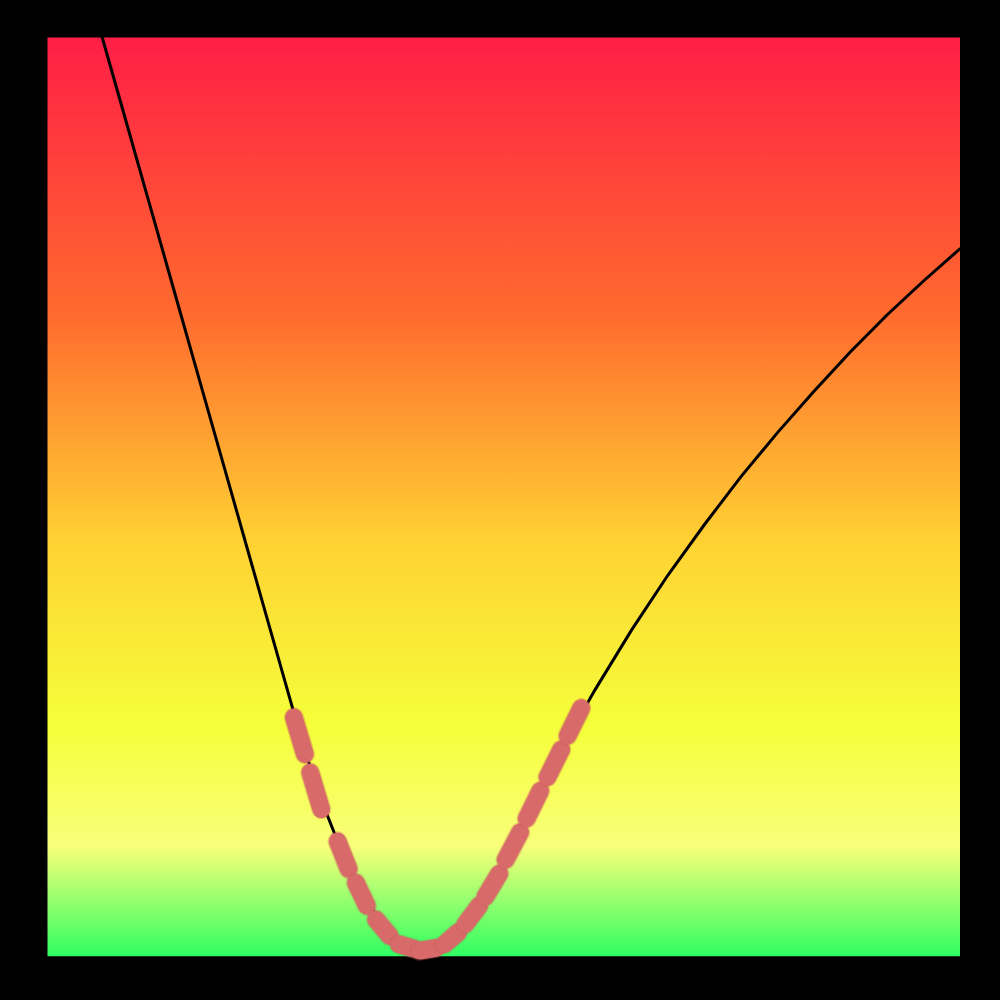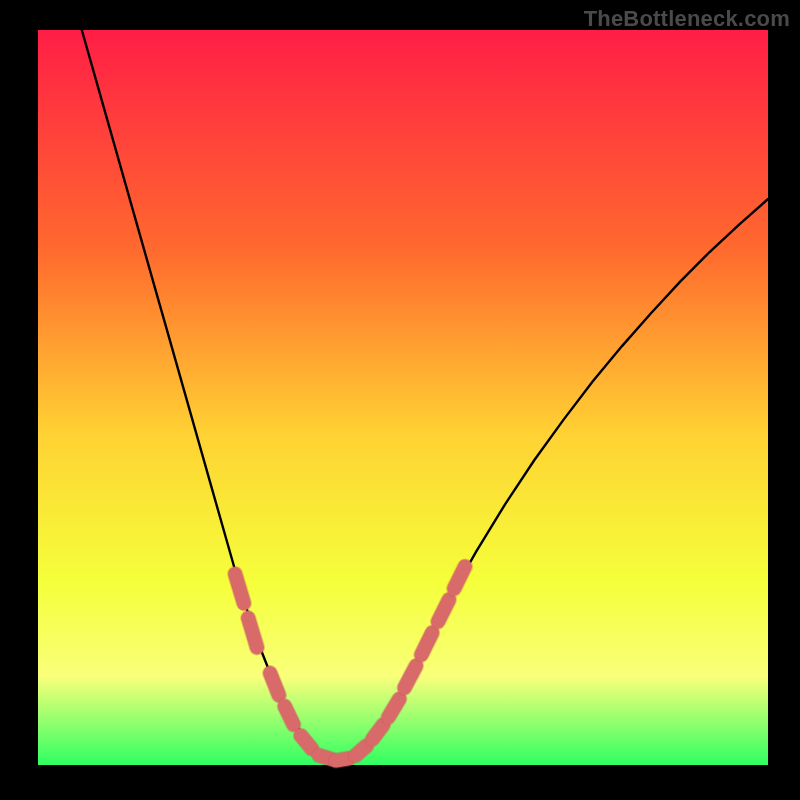--- a/index.html
+++ b/index.html
@@ -32,21 +32,20 @@
     top: 0;
     left: 0;
     z-index: 1;
   }
 </style>
 </head>
 <body>
 
 <div class="stage">
 
-  <div class="watermark">TheBottleneck.com</div>
 
   <svg class="plot" width="800" height="800" viewBox="0 0 800 800">
     <defs>
       <linearGradient id="bg-grad" x1="0" y1="0" x2="0" y2="1">
         <stop id="g0" offset="0%" stop-color="#ff1e46"></stop>
         <stop id="g1" offset="30%" stop-color="#ff6a2e"></stop>
         <stop id="g2" offset="55%" stop-color="#ffd233"></stop>
         <stop id="g3" offset="75%" stop-color="#f5ff3a"></stop>
         <stop id="g4" offset="88%" stop-color="#f9ff7a"></stop>
         <stop id="g5" offset="100%" stop-color="#2fff62"></stop>

